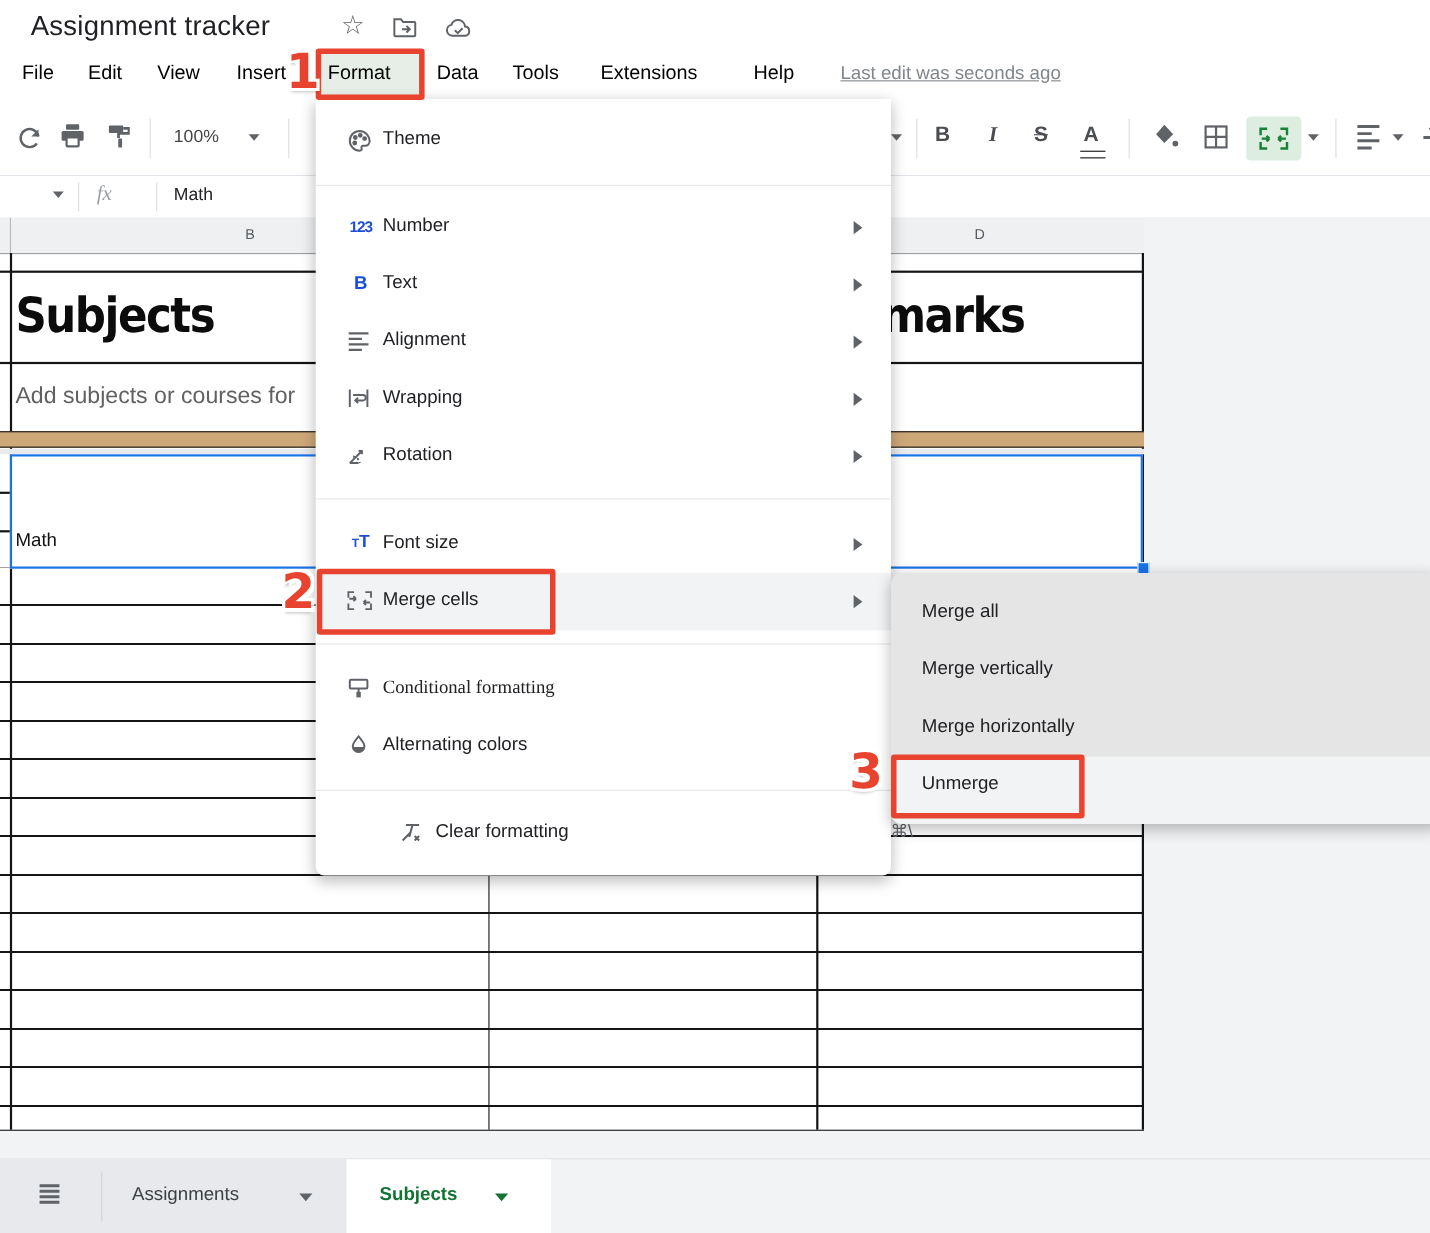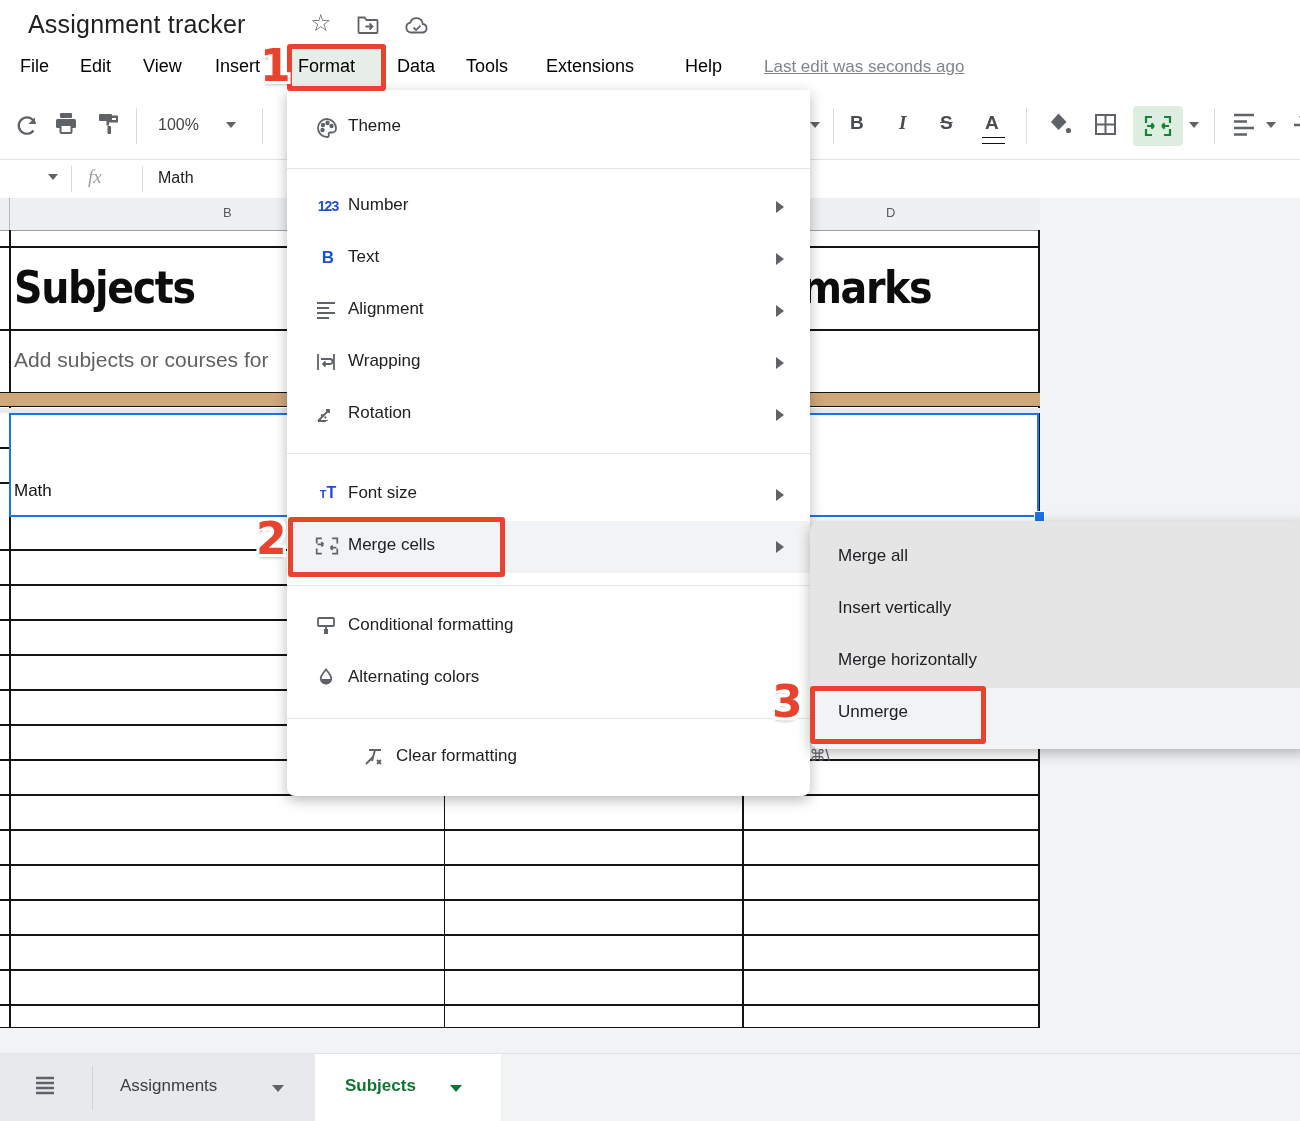--- a/index.html
+++ b/index.html
@@ -289,21 +289,21 @@
           <path d="M8 2H2v6M2 14v6h6M20 2h6v6M26 14v6h-6"></path>
           <path d="M3 9h7M10 9L7.4 6.4M10 9l-2.6 2.6"></path>
           <path d="M25 13h-7M18 13l2.6-2.6M18 13l2.6 2.6"></path>
         </svg>
       </span>
       <span class="mi-label">Merge cells</span>
       <span class="mi-arrow"></span>
     </div>
     <div class="menu-divider" style="top:495px;"></div>
 
-    <div class="menu-item" style="top:511px;">
+    <div class="menu-item" style="top:511px;font-family:Liberation Serif, serif;">
       <span class="mi-icon">
         <svg width="22" height="22" viewBox="0 0 22 22" fill="none" stroke="#5f6368" stroke-width="1.8">
           <rect x="3" y="3" width="16" height="8" rx="1"></rect>
           <path d="M11 11v3"></path>
           <rect x="9" y="14" width="4" height="5" fill="#5f6368" stroke="none"></rect>
         </svg>
       </span>
       <span class="mi-label">Conditional formatting</span>
     </div>
     <div class="menu-item" style="top:563px;">
@@ -328,21 +328,21 @@
       <span class="mi-label">Clear formatting</span>
       <span class="mi-shortcut">⌘\</span>
     </div>
   </div>
 
   <div class="abs submenu-panel">
     <div class="menu-item" style="top:11px;">
       <span class="smi-label">Merge all</span>
     </div>
     <div class="menu-item" style="top:63px;">
-      <span class="smi-label">Insert vertically</span>
+      <span class="smi-label">Merge vertically</span>
     </div>
     <div class="menu-item" style="top:115px;">
       <span class="smi-label">Merge horizontally</span>
     </div>
     <div class="menu-item mi-hl" style="top:167px;height:61px;">
       <span class="smi-label">Unmerge</span>
     </div>
   </div>
 
   <div class="abs red-box" style="left:287px;top:44px;width:99px;height:47px;"></div>

